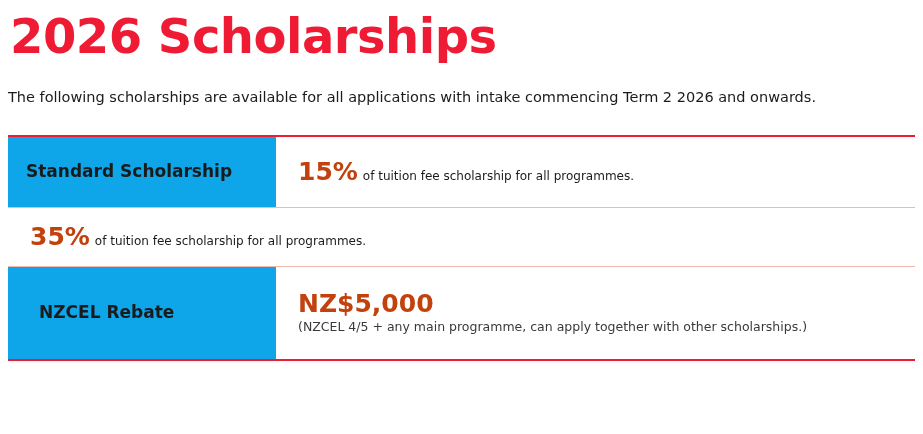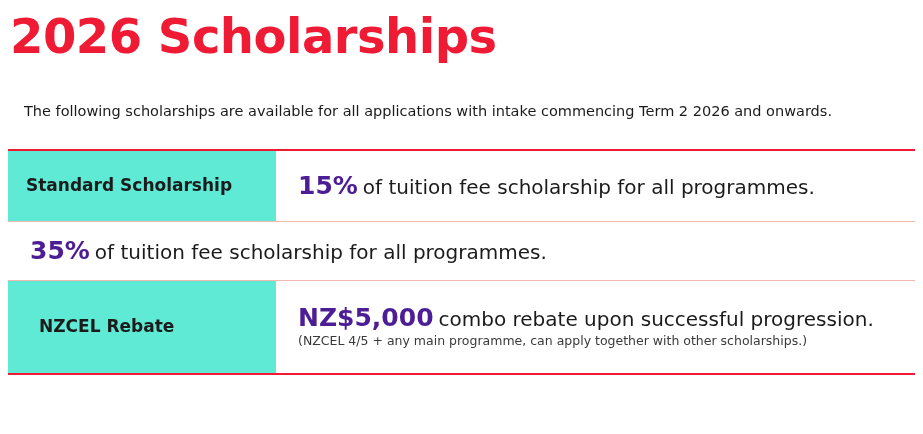--- a/index.html
+++ b/index.html
@@ -22,21 +22,21 @@
   .title {
     margin: 2px;
     padding: 8px 0 0 8px;
     font-size: 48px;
     line-height: 1.12;
     font-weight: bold;
     color: #ef1b34;
     letter-spacing: -0.5px;
   }
   .intro {
-    margin: 16px;
+    margin: 0;
     padding: 22px 0 0 8px;
     font-size: 14.5px;
     color: #1b1b1b;
     line-height: 1.3;
   }
   .table {
     margin-top: 28px;
     margin-left: 8px;
     margin-right: 8px;
     border-top: 2px solid #ef1b34;
@@ -46,21 +46,21 @@
     display: flex;
     align-items: stretch;
     border-bottom: 1px solid #f0b9ae;
   }
   .row:last-child {
     border-bottom: none;
   }
   .cell-label {
     width: 268px;
     box-sizing: border-box;
-    background: #5eead4;
+    background: #0ea5e9;
     padding: 14px 16px 14px 18px;
     display: flex;
     align-items: center;
     font-size: 17px;
     font-weight: bold;
     color: #1b1b1b;
     line-height: 1.32;
   }
   .cell-label .label-text {
     white-space: pre-line;
@@ -74,26 +74,26 @@
     justify-content: center;
   }
   .value-main {
     display: flex;
     align-items: baseline;
     flex-wrap: wrap;
   }
   .amount {
     font-size: 25px;
     font-weight: bold;
-    color: #4c1d95;
+    color: #c2410c;
     margin-right: 5px;
     line-height: 1.2;
   }
   .amount-text {
-    font-size: 20px;
+    font-size: 12px;
     color: #1b1b1b;
     line-height: 1.3;
     text-align: center;
   }
   .value-note {
     font-size: 12.5px;
     color: #3a3a3a;
     line-height: 1.3;
   }
   .row-1 .cell-label { height: 70px; }
@@ -132,20 +132,19 @@
       </div>
     </div>
 
     <div class="row row-3">
       <div class="cell-label">
         <span class="label-text">NZCEL Rebate</span>
       </div>
       <div class="cell-value">
         <div class="value-main">
           <span class="amount">NZ$5,000</span>
-          <span class="amount-text">combo rebate upon successful progression.</span>
         </div>
         <div class="value-note">(NZCEL 4/5 + any main programme, can apply together with other scholarships.)</div>
       </div>
     </div>
 
   </div>
 </div>
 
 </body></html>

